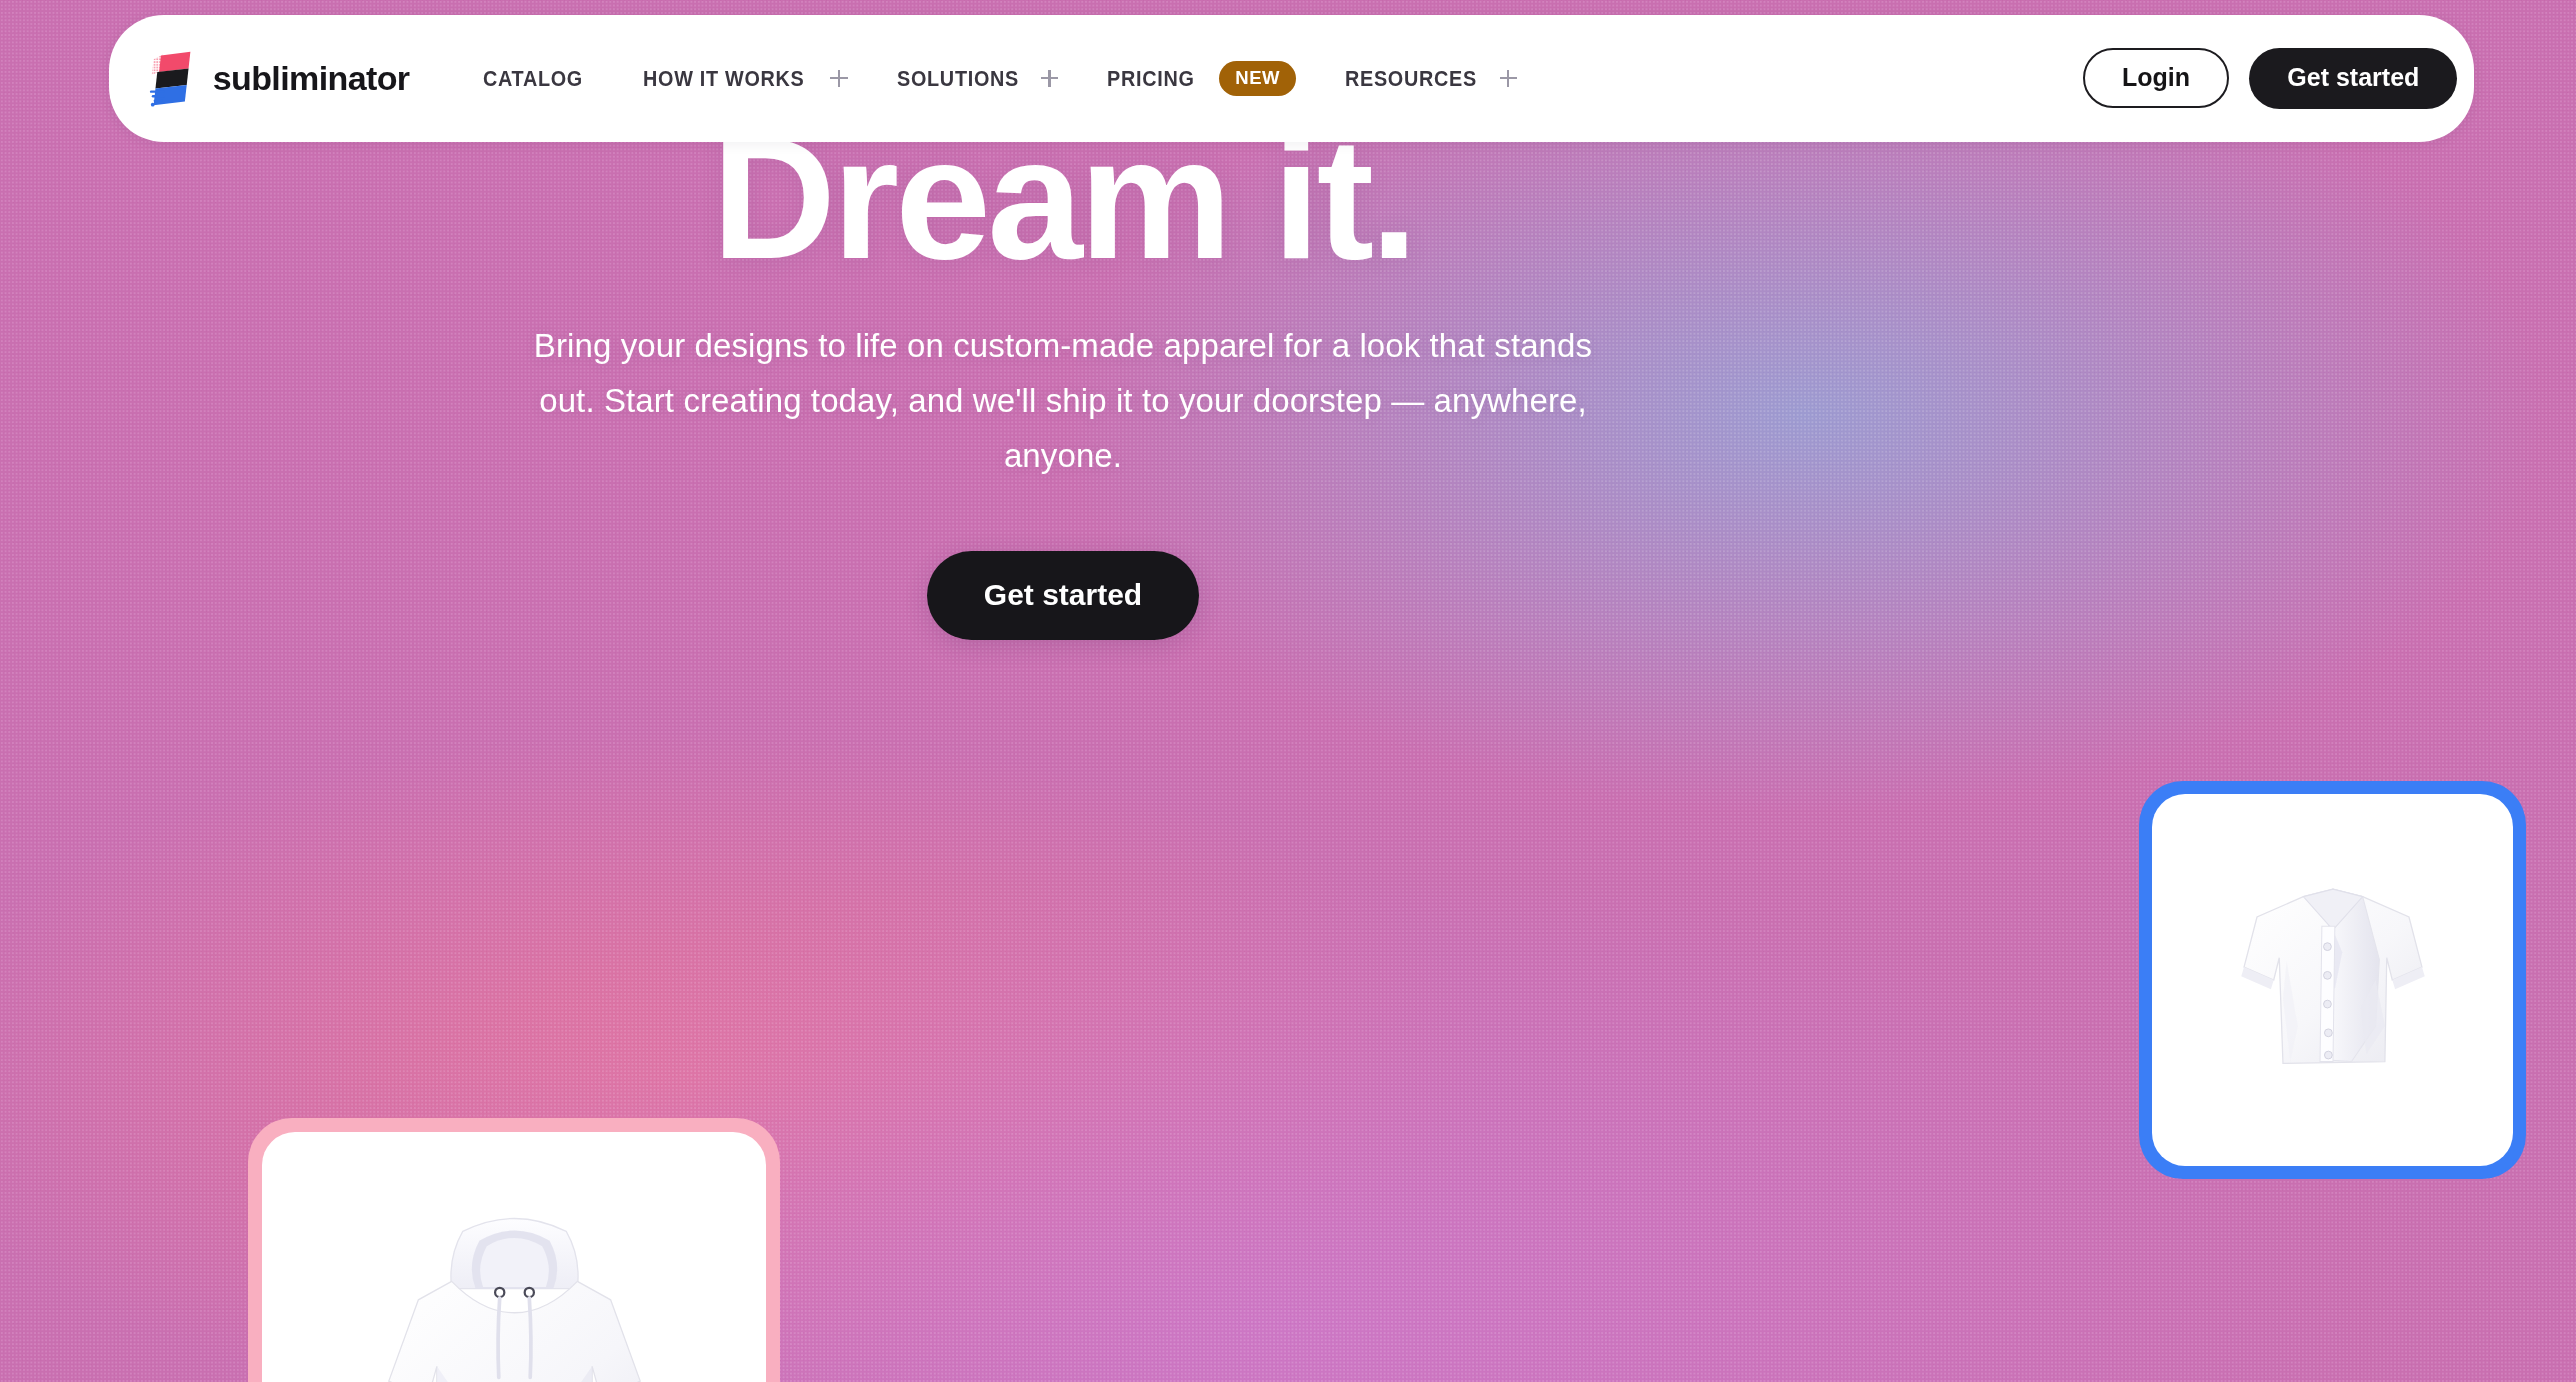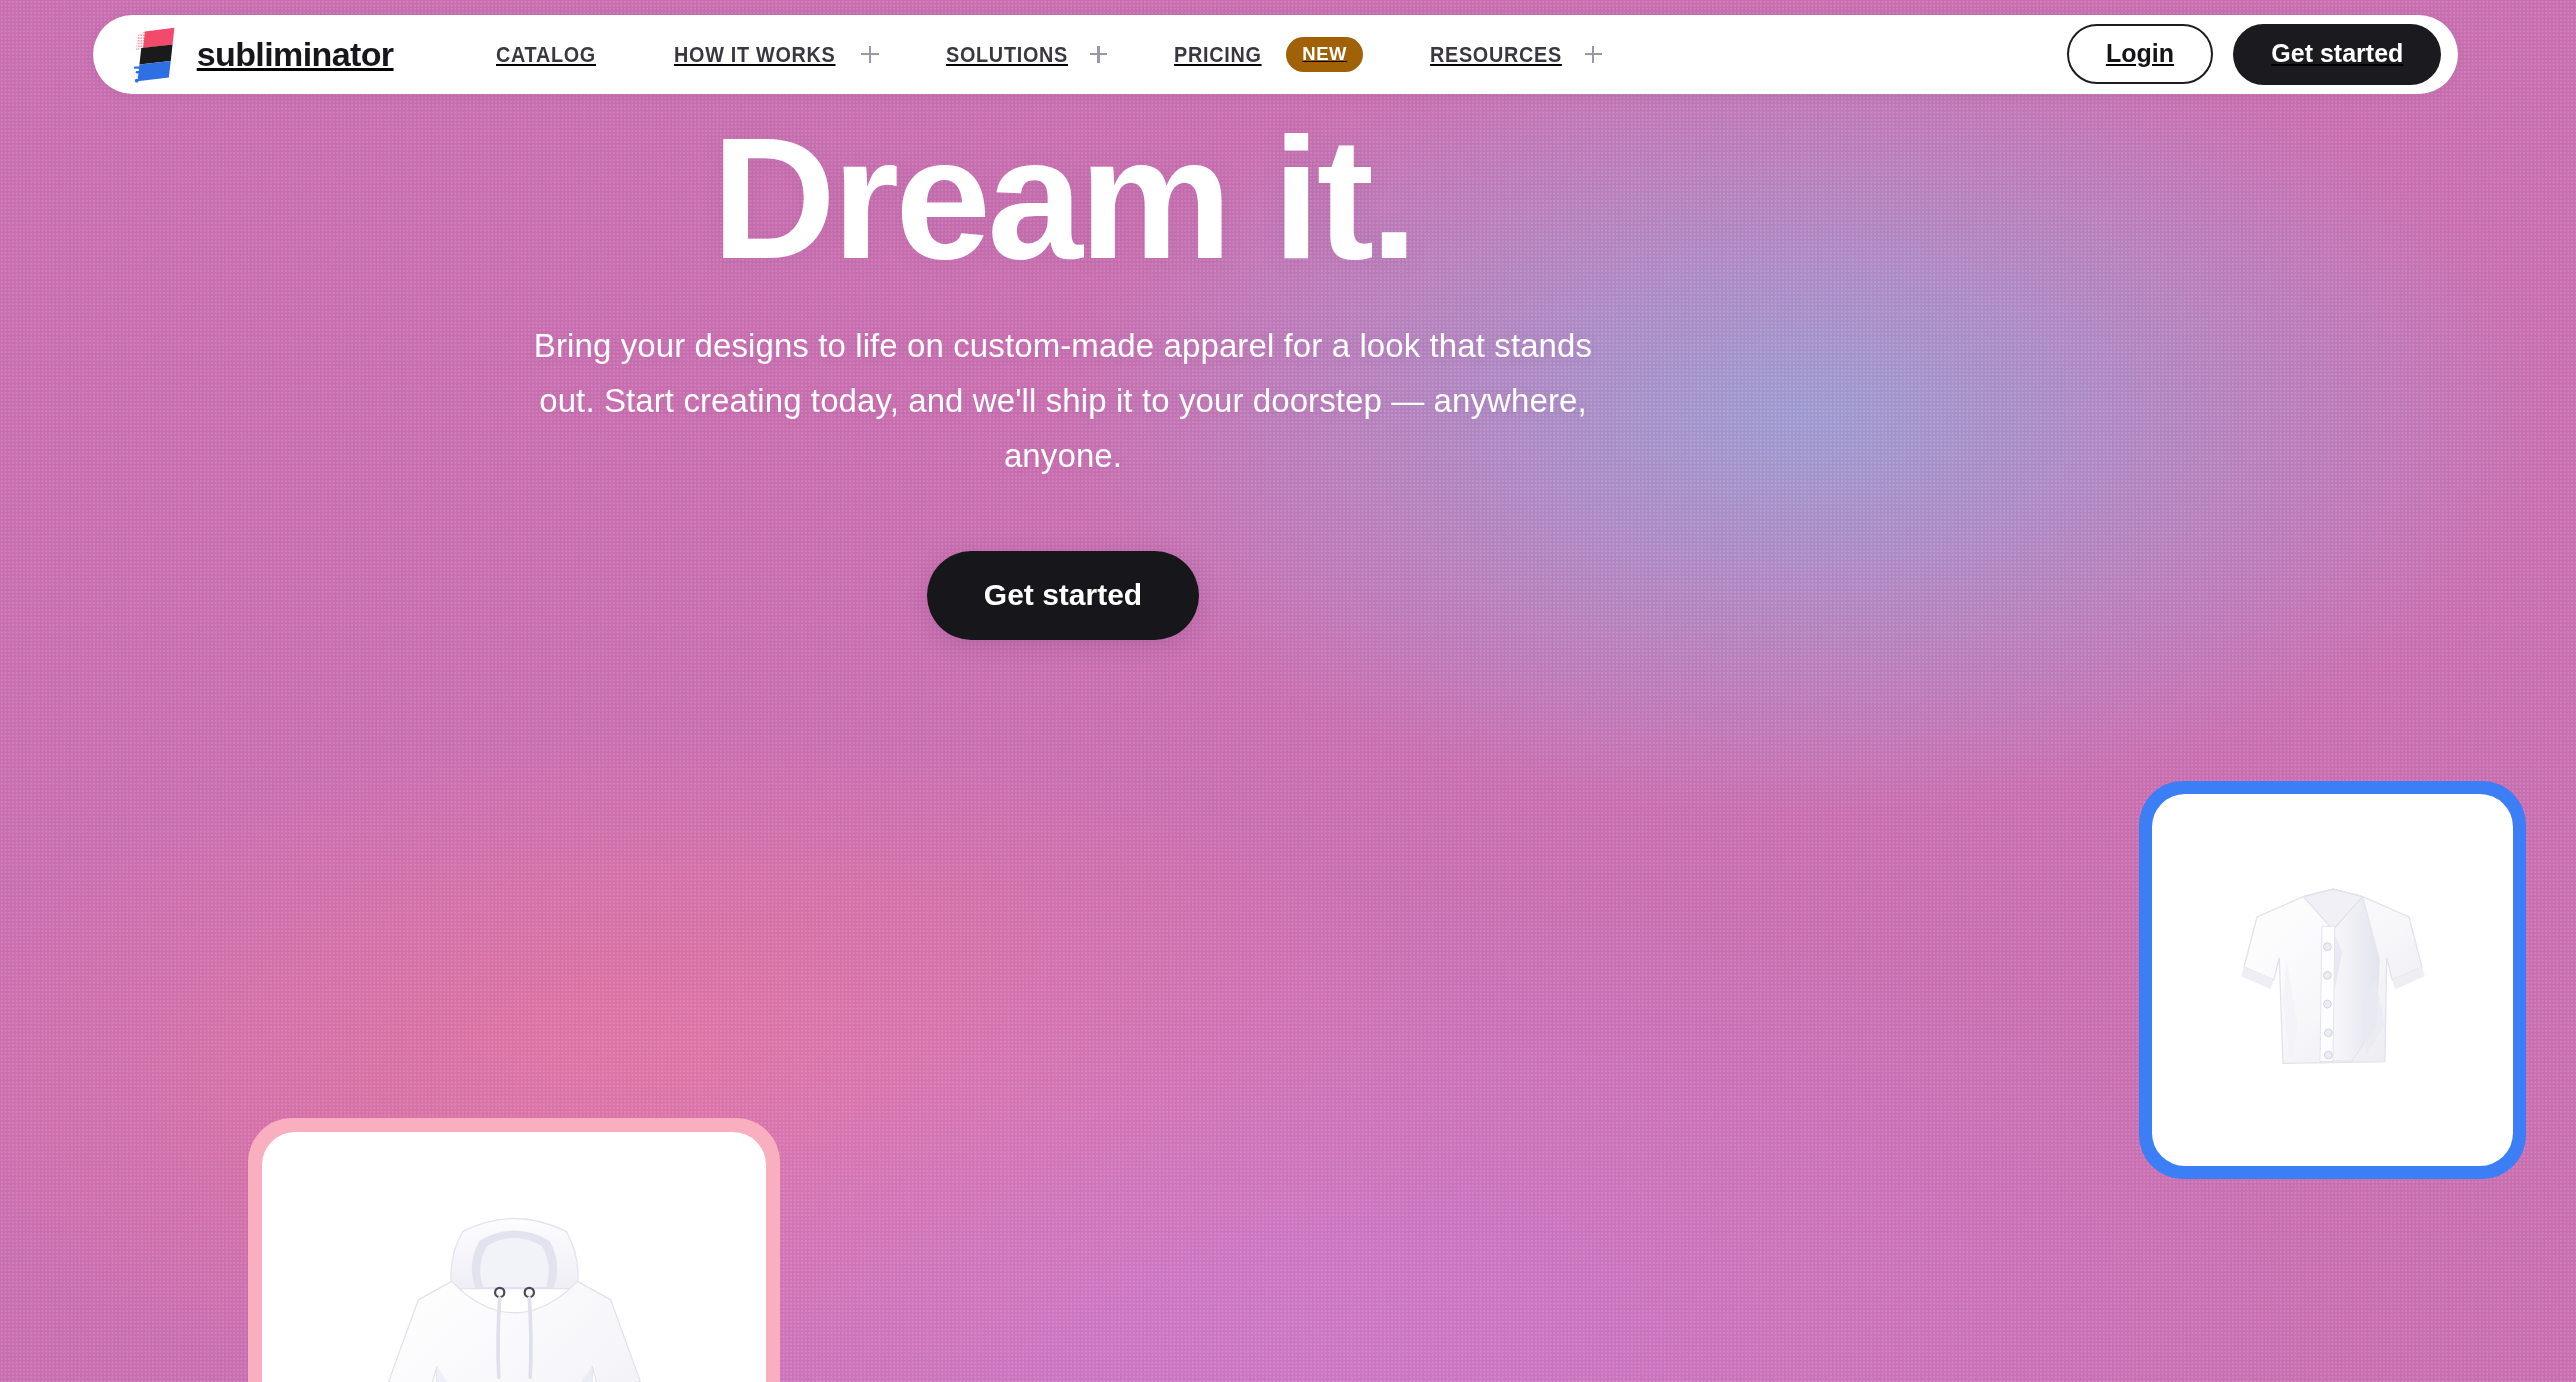--- a/index.html
+++ b/index.html
@@ -47,32 +47,31 @@
       radial-gradient(rgba(255,255,255,.55) 0.7px, rgba(255,255,255,0) 0.8px),
       radial-gradient(rgba(0,0,0,.18) 0.6px, rgba(0,0,0,0) 0.7px);
     background-size: 3.7px 3.7px, 4.6px 4.6px;
     background-position: 0 0, 1.9px 2.8px;
     mix-blend-mode: overlay;
   }
 
   
   .navbar {
     position: absolute;
-    left: 93px;
+    left: 109px;
     top: 15px;
     width: 2365px;
-    height: 79px;
+    height: 127px;
     background: #ffffff;
     border-radius: 55px;
     display: flex;
     align-items: center;
     padding: 0 16.7px 0 39px;
     box-shadow: 0 1.9px 13px rgba(40,30,60,.07);
     z-index: 5;
-    text-decoration: underline;
   }
 
   .brand {
     display: flex;
     align-items: center;
     gap: 16.7px;
     flex: 0 0 auto;
   }
   .logo-mark {
     width: 48px;
@@ -84,22 +83,22 @@
     font-size: 34px;
     font-weight: 700;
     letter-spacing: -0.6px;
     color: #17161a;
     white-space: nowrap;
   }
 
   .nav-links {
     display: flex;
     align-items: center;
-    gap: 67px;
-    margin-left: 102px;
+    gap: 49px;
+    margin-left: 73px;
     flex: 0 0 auto;
   }
   .nav-item {
     display: flex;
     align-items: center;
     gap: 10.2px;
     cursor: pointer;
     white-space: nowrap;
   }
   .nav-label {

